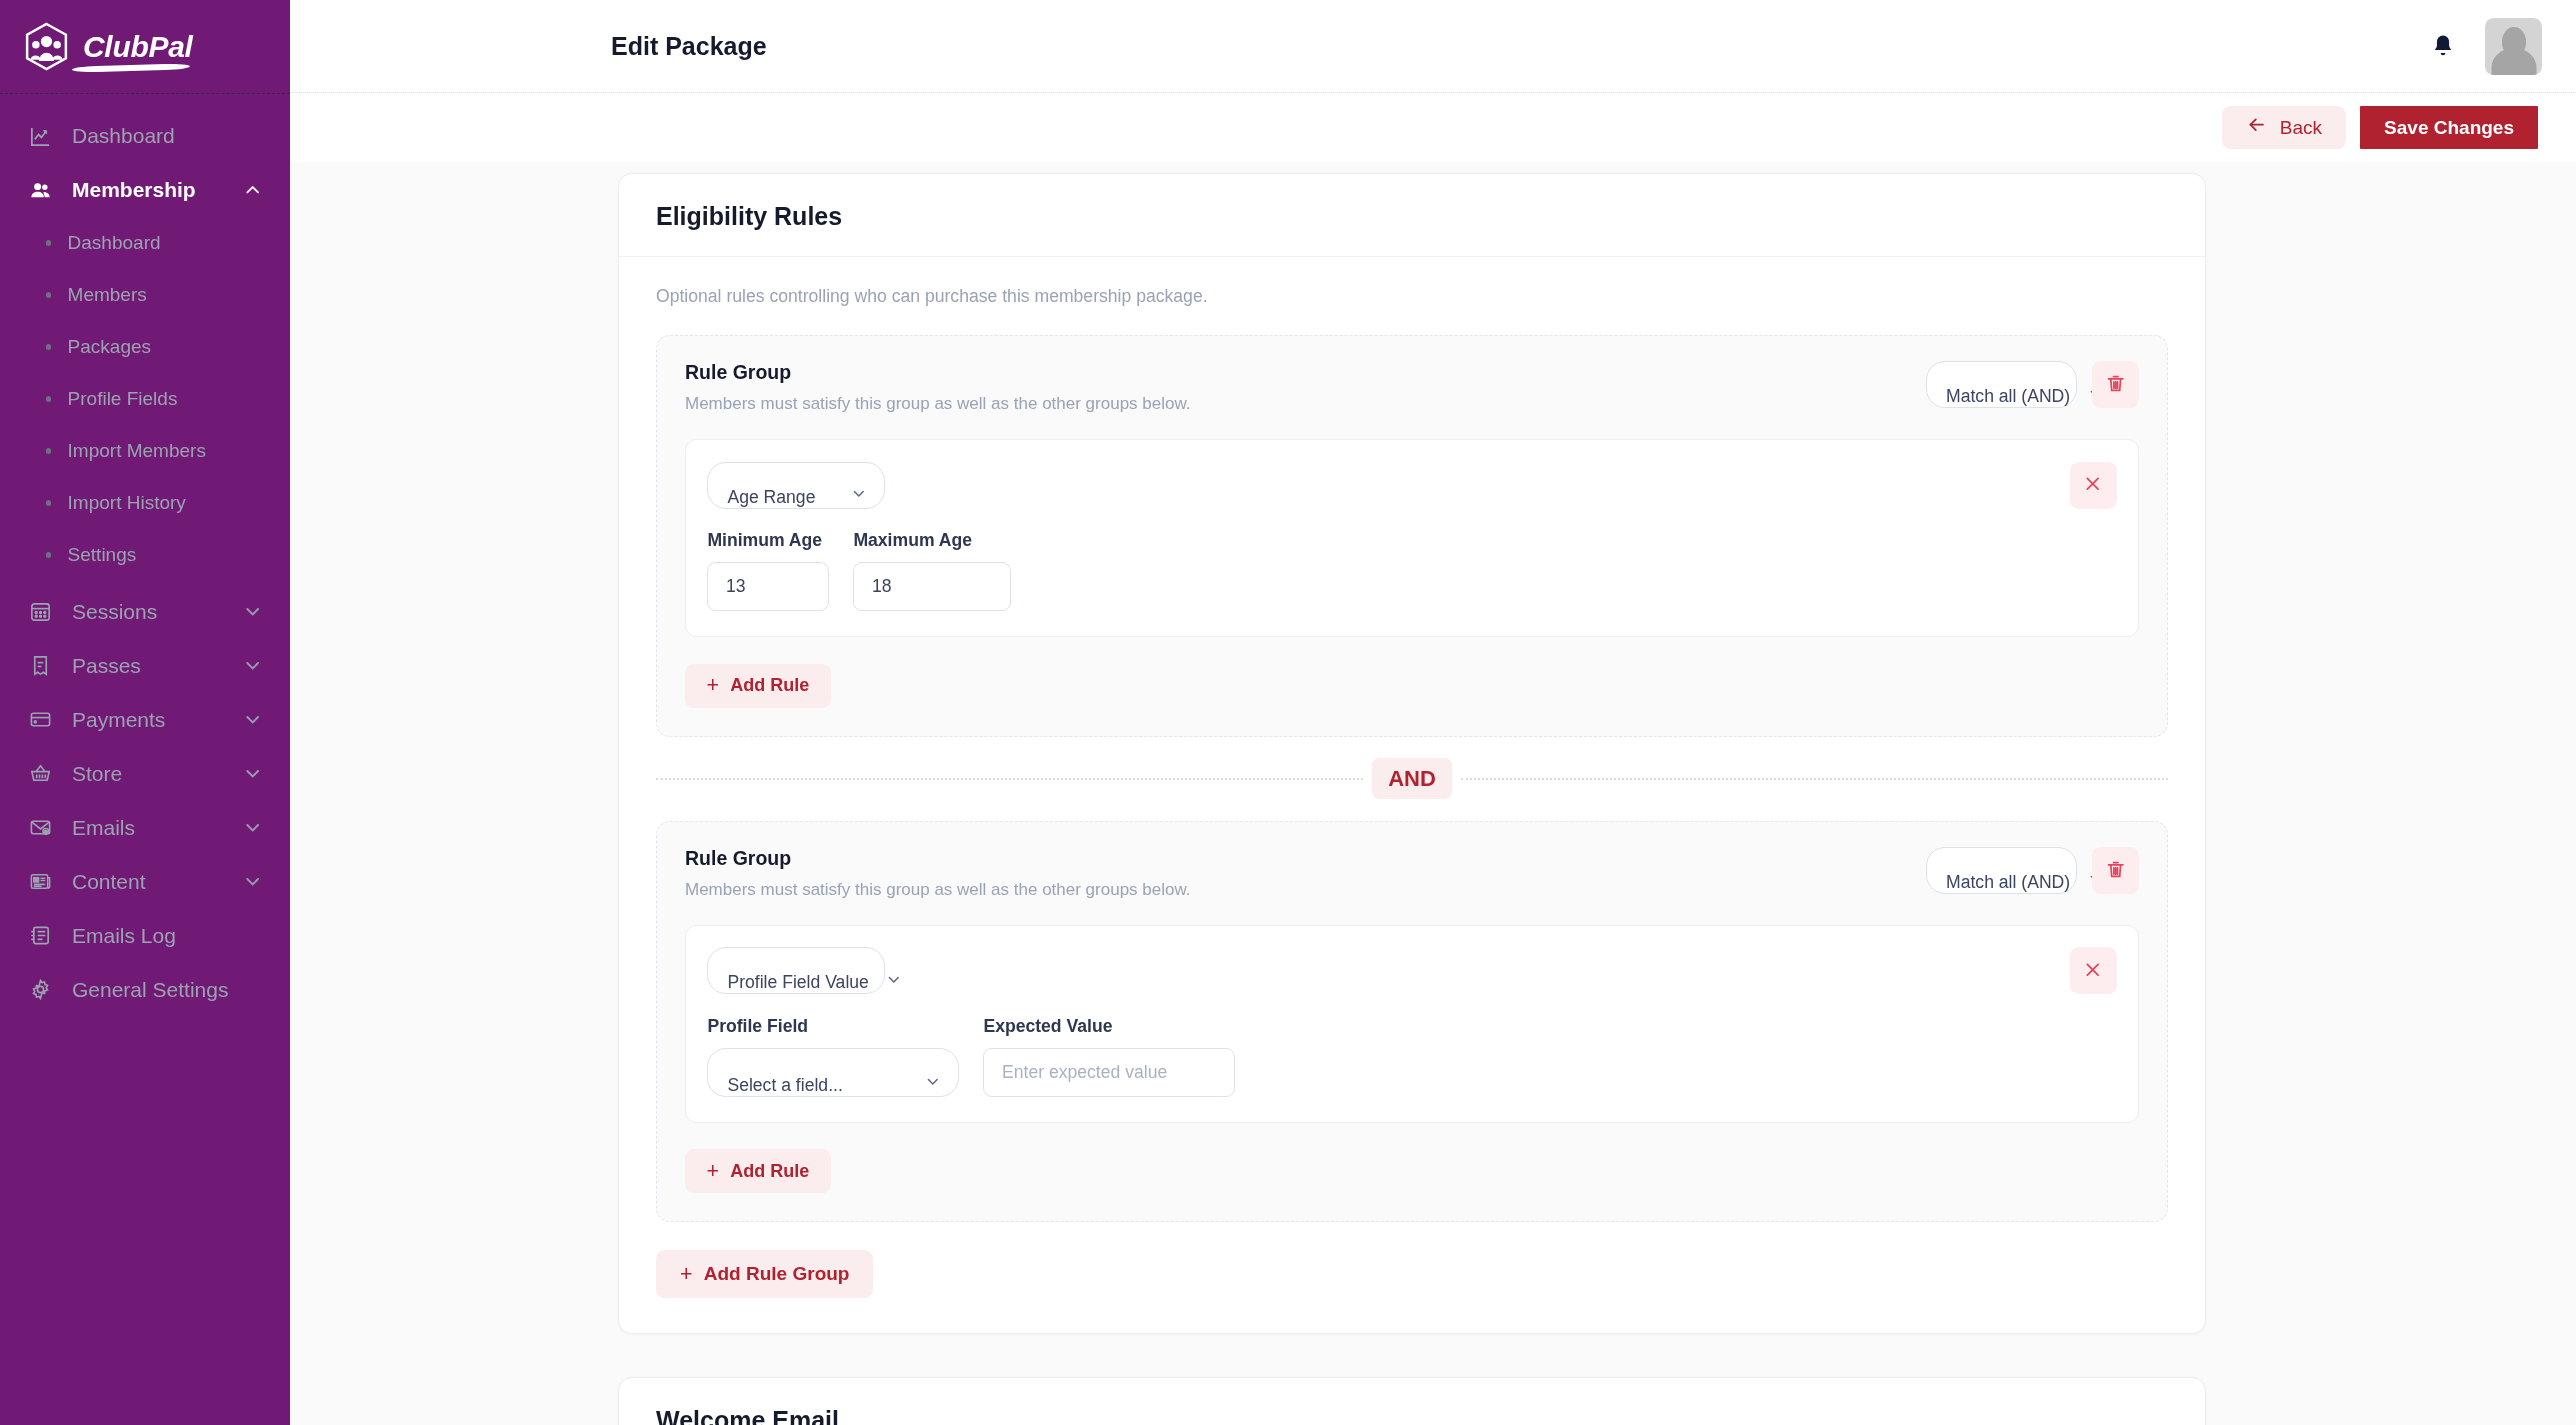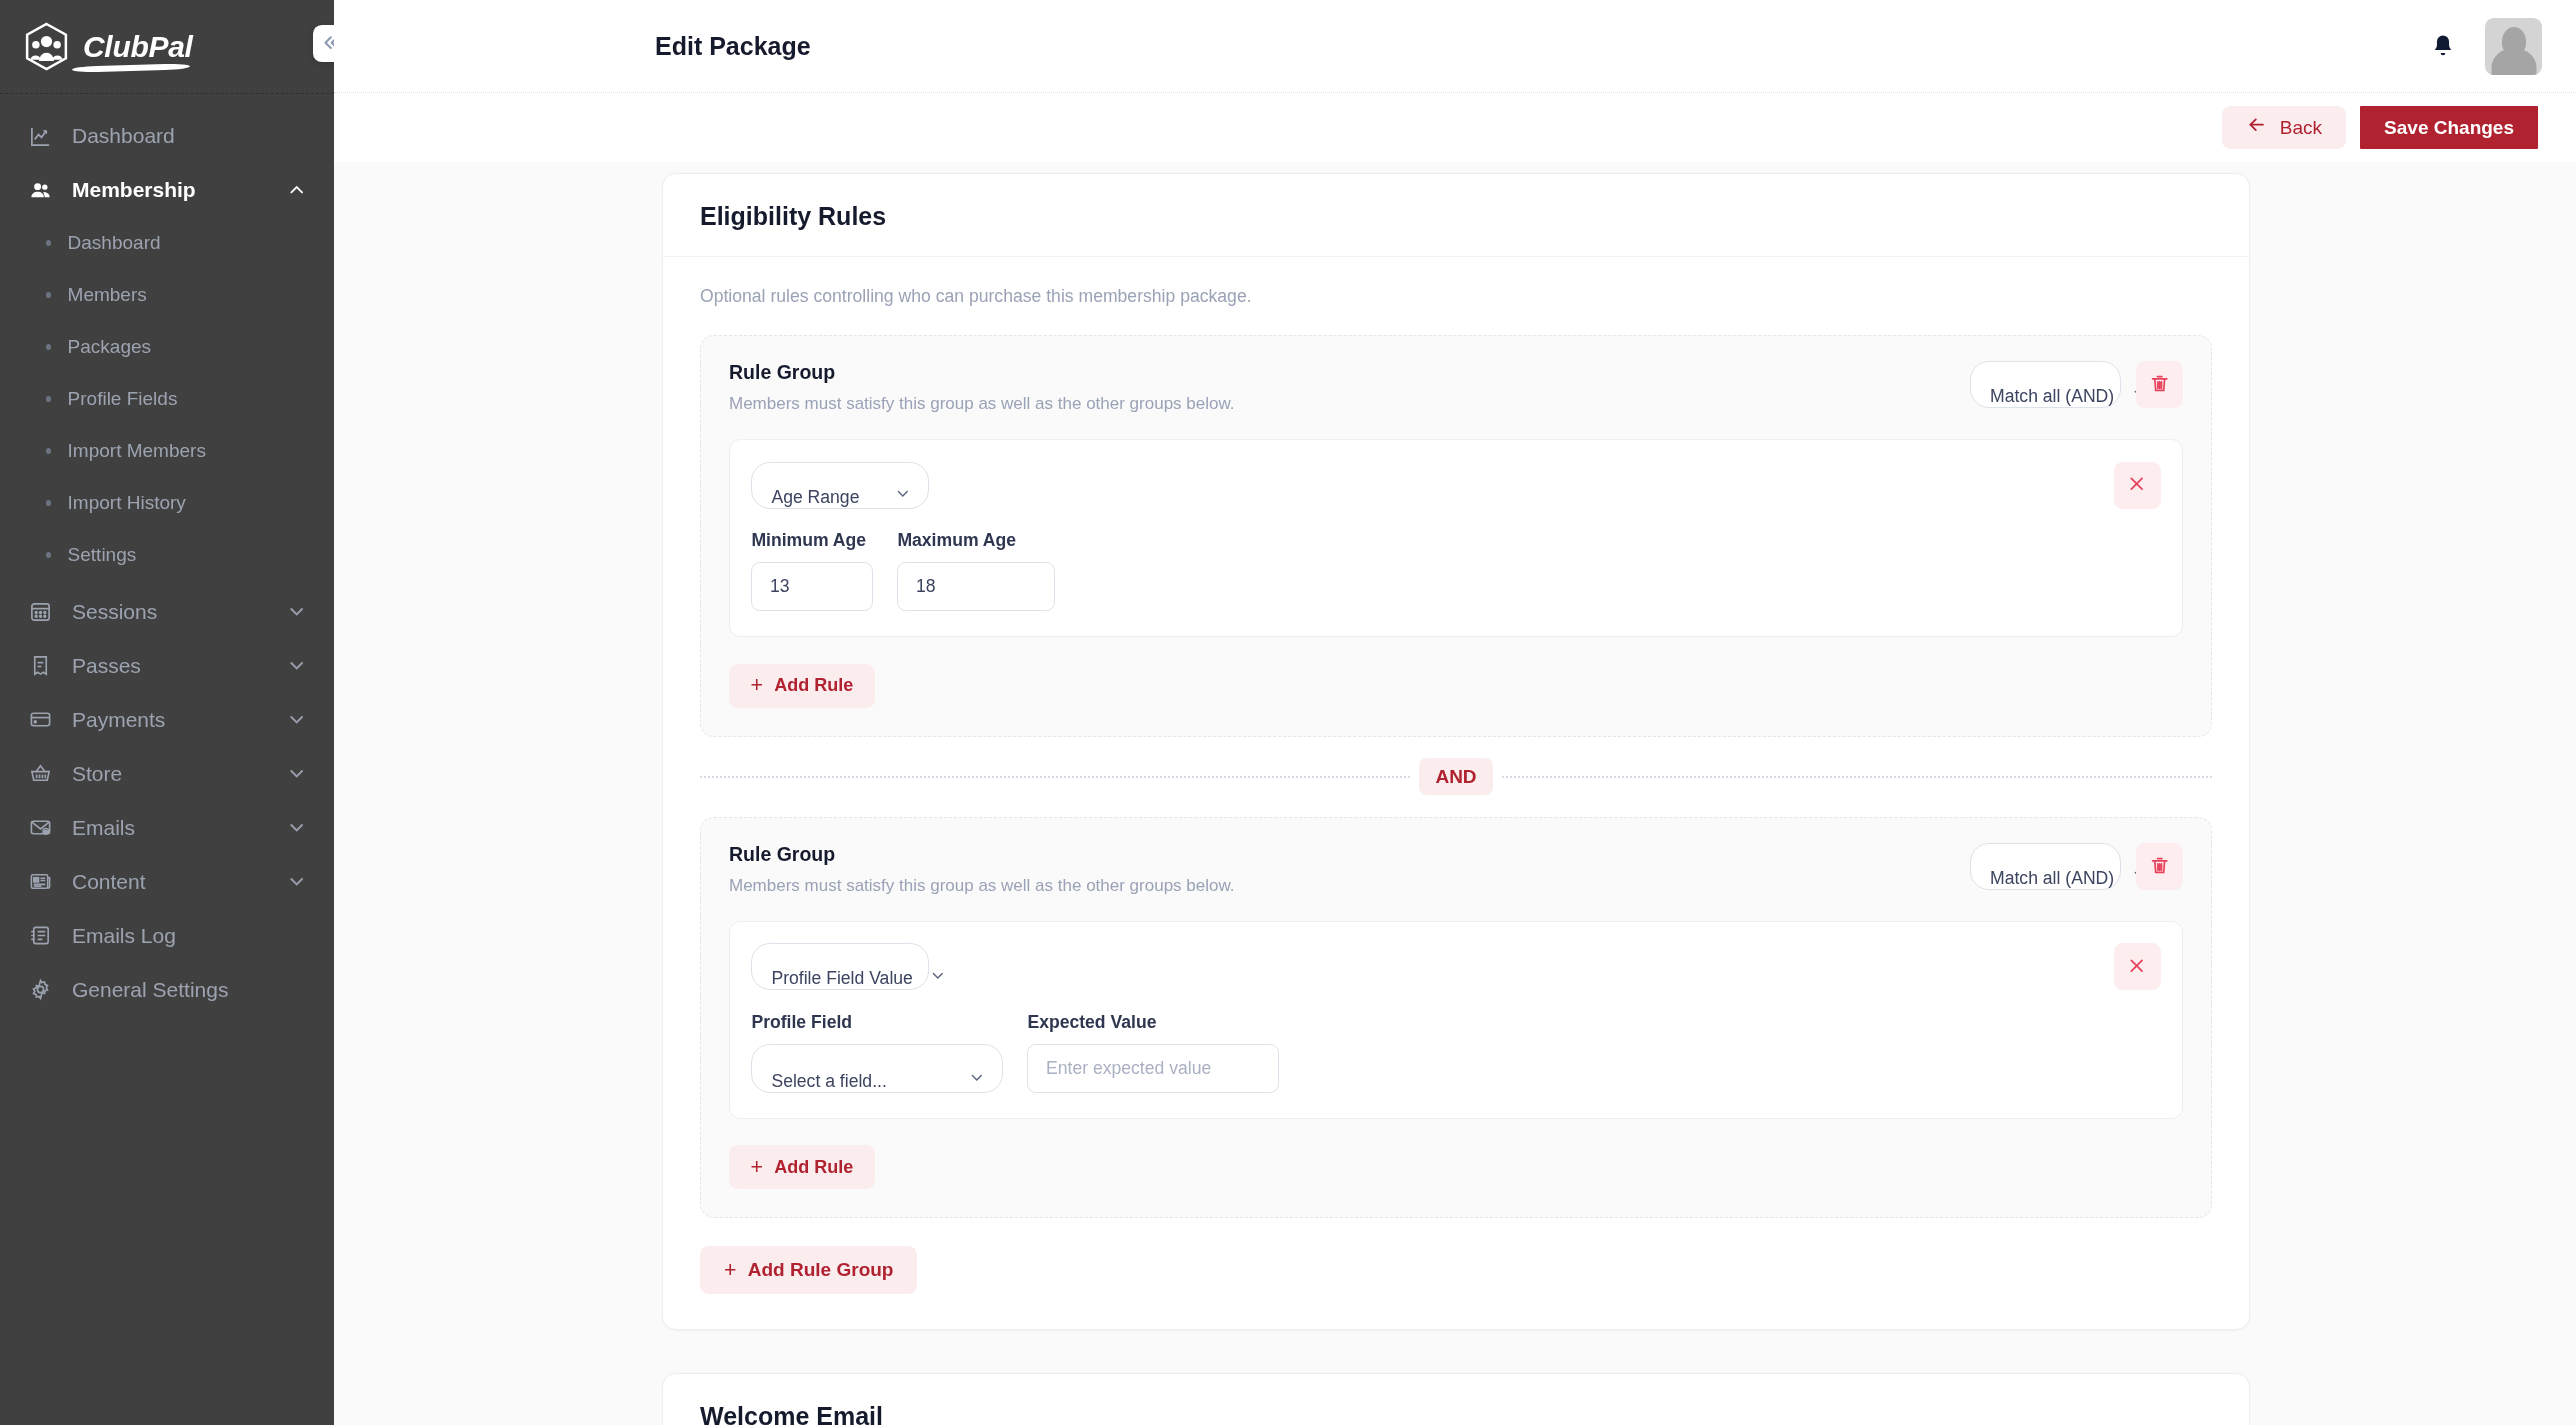--- a/index.html
+++ b/index.html
@@ -6,22 +6,22 @@
   html, body {
     width: 2576px; height: 1425px;
     font-family: "Liberation Sans", sans-serif;
     background: #ffffff;
     overflow: hidden;
   }
   body { display: flex; }
 
   
   .sidebar {
-    width: 334px; height: 1425px;
-    background: #404040;
+    width: 290px; height: 1425px;
+    background: #701a75;
     flex-shrink: 0;
     position: relative;
     overflow: hidden;
   }
   .sb-brand {
     height: 93px;
     display: flex; align-items: center;
     padding-left: 24px;
     gap: 14px;
   }
@@ -241,21 +241,21 @@
   }
   .plus { font-size: 21.4px; line-height: 1; font-weight: 400; }
 
   .and-divider {
     display: flex; align-items: center; gap: 0;
     margin: 21.4px 0 21.4px;
   }
   .and-line { flex: 1; border-top: 2.5px dotted #d6dbe6; }
   .and-pill {
     background: #fbeced; color: #b12231;
-    font-size: 19px; font-weight: 700;
+    font-size: 22px; font-weight: 700;
     padding: 7.6px 16.4px; border-radius: 7.6px;
     margin: 0 8.8px;
   }
 
   .btn-add-group {
     margin-top: 28px;
     display: inline-flex; align-items: center; gap: 11.3px;
     background: #fbeced; color: #b12231;
     border: none; border-radius: 8.8px;
     height: 48px; padding: 0 24px;

